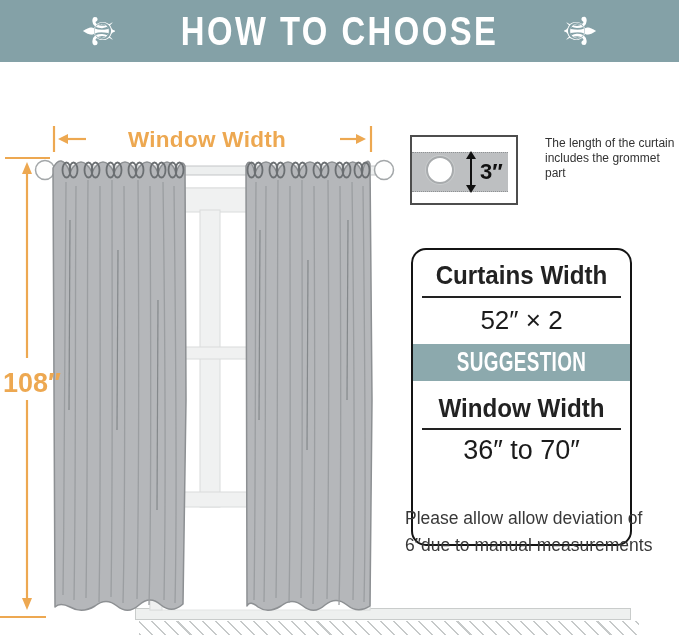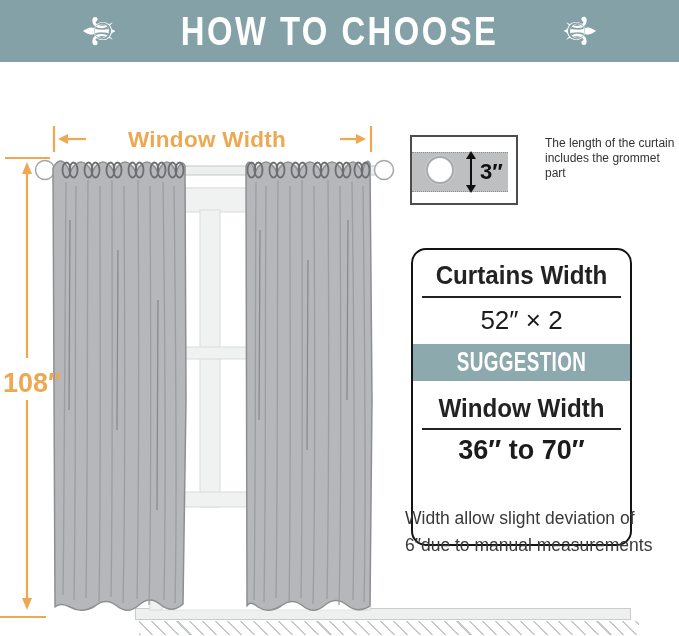--- a/index.html
+++ b/index.html
@@ -78,21 +78,21 @@
   .sb-title.first{margin-top:11px;}
   .sb-title.second{margin-top:13px;}
   .sb-hr{height:0;border-top:2px solid #222;margin:6px 9px 0 9px;}
   .sb-value1{margin-top:9px;font-size:26px;font-weight:normal;line-height:1;color:#1b1b1b;}
   .sb-panels{margin-top:1px;font-size:17px;color:#1b1b1b;line-height:1.1;}
   .sb-band{
     margin-top:11px;height:37px;background:#8ca9ad;color:#fff;
     display:flex;align-items:center;justify-content:center;
   }
   .sb-band span{font-size:27px;font-weight:bold;transform:scaleX(0.70);letter-spacing:0.5px;white-space:nowrap;}
-  .sb-value2{margin-top:7px;font-size:27px;font-weight:bold;color:#1b1b1b;line-height:1;}
+  .sb-value2{margin-top:7px;font-size:27px;font-weight:normal;color:#1b1b1b;line-height:1;}
   
   .footnote{
     position:absolute;left:405px;top:505px;width:272px;font-size:17.5px;line-height:1.55;
     color:#383838;z-index:2;
   }
   .footnote div{white-space:nowrap;}
 </style>
 </head>
 <body>
 
@@ -237,17 +237,17 @@
     <div class="sb-value1">52″ × 2</div>
     <div class="sb-band">
       <span>SUGGESTION</span>
     </div>
     <div class="sb-title second">Window Width</div>
     <div class="sb-hr"></div>
     <div class="sb-value2">36″ to 70″</div>
   </div>
 
   <div class="footnote">
-    <div>Width allow slight deviation of</div>
+    <div>Please allow allow deviation of</div>
     <div>6″due to manual measurements</div>
   </div>
 
 </div>
 
 </body></html>

